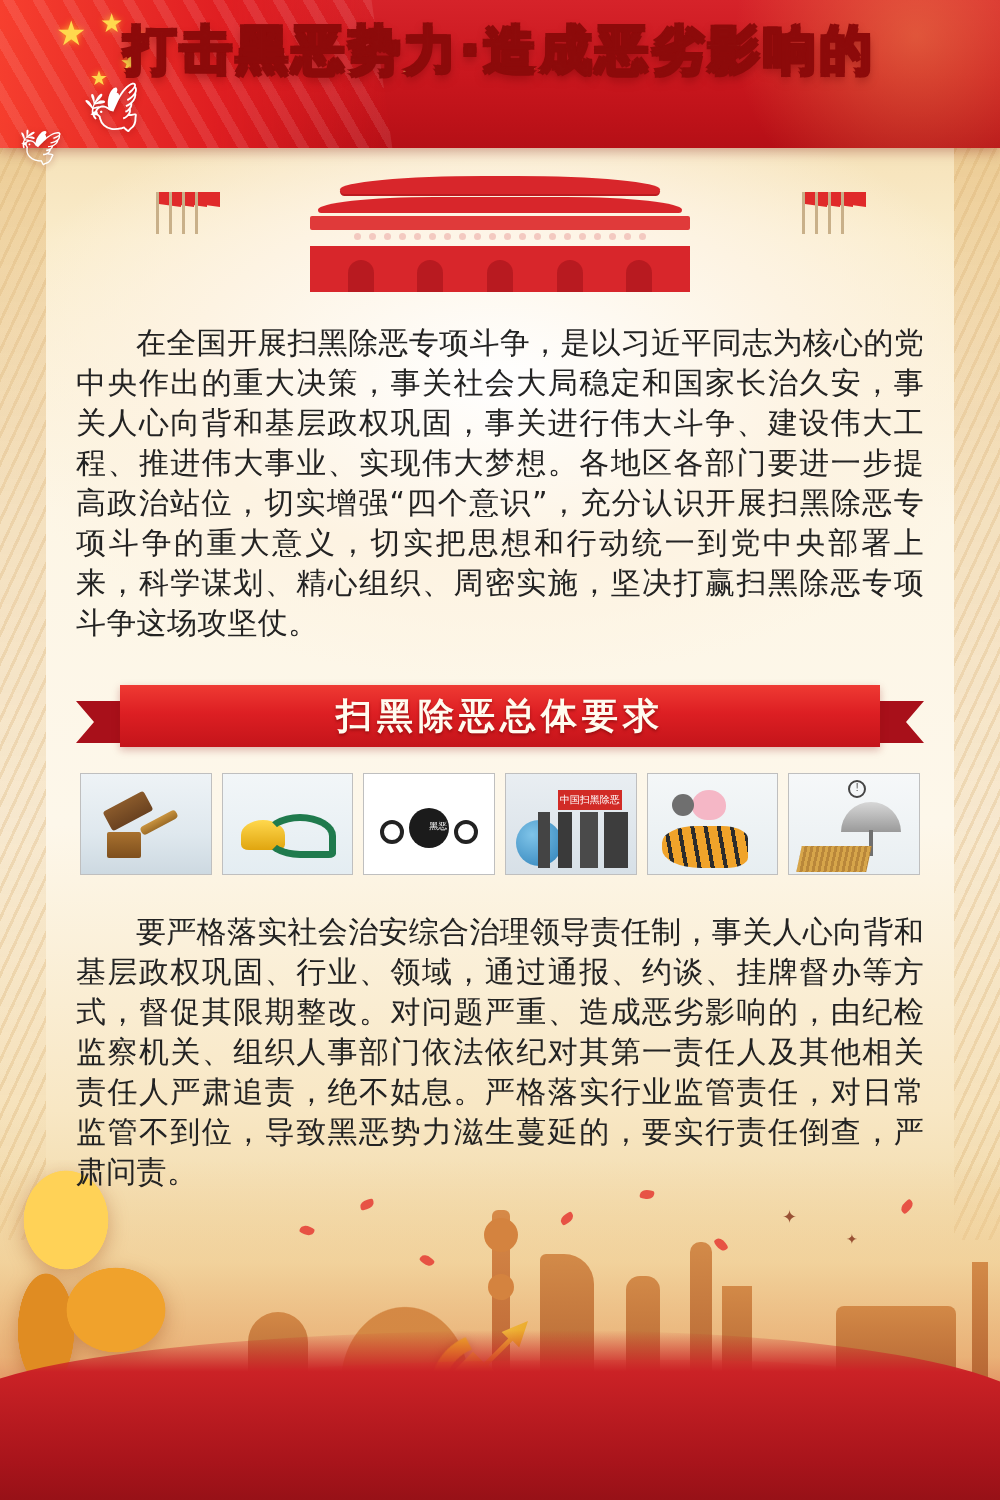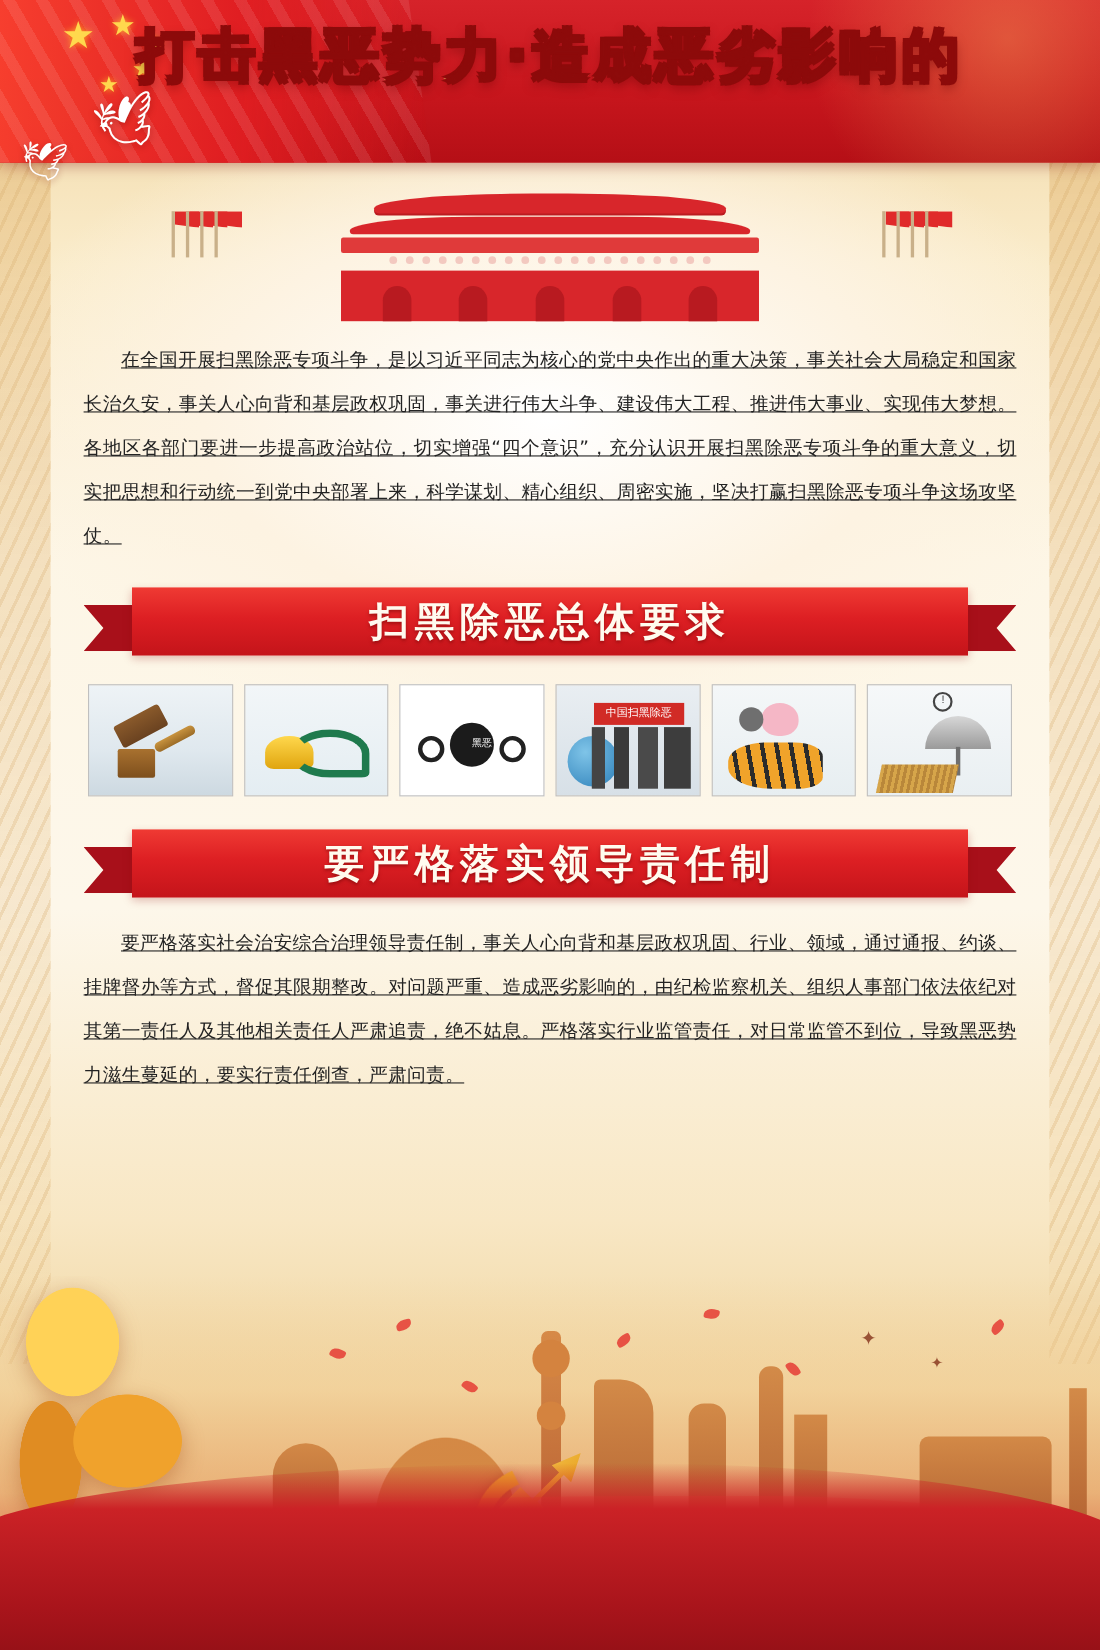--- a/index.html
+++ b/index.html
@@ -248,28 +248,27 @@
   .ribbon.first .band .txt {
     font-size: 33px;
     font-style: italic;
     letter-spacing: 4px;
   }
   .ribbon.first { width: 690px; }
 
   
   .para {
     font-family: "DejaVu Sans", "Liberation Sans", sans-serif;
-    font-size: 17px;
+    font-size: 30px;
     line-height: 40px;
     color: #232323;
     text-align: justify;
-    margin: 22px 40px 0 40px;
+    margin: 37px 40px 0 40px;
     text-indent: 2em;
     letter-spacing: .3px;
-    text-decoration: underline;
   }
 
   
   .cartoons {
     display: flex;
     gap: 10px;
     margin: 26px 44px 0 44px;
   }
   .cartoon {
     flex: 1;
@@ -343,21 +342,21 @@
     left: 10px; bottom: 8px;
   }
   .skyline {
     right: 8px; bottom: 6px;
     width: 90px; height: 56px;
     background:
       linear-gradient(90deg,#444 0 12px, transparent 12px 20px, #3a3a3a 20px 34px, transparent 34px 42px, #4a4a4a 42px 60px, transparent 60px 66px, #3d3d3d 66px 90px);
   }
   .red-banner {
     right: 14px; top: 16px;
-    width: 82px; height: 20px;
+    width: 64px; height: 20px;
     background: #d12b26;
     color: #fff;
     font-size: 10px;
     text-align: center;
     line-height: 20px;
   }
   .tiger {
     left: 14px; bottom: 6px;
     width: 86px; height: 42px;
     background: repeating-linear-gradient(80deg,#f0a32a 0 9px,#2b2b2b 9px 13px);
@@ -580,21 +579,21 @@
             <span></span>
             <span></span>
             <span></span>
         </div>
       </div>
     </div>
 
 
     <p class="para">在全国开展扫黑除恶专项斗争，是以习近平同志为核心的党中央作出的重大决策，事关社会大局稳定和国家长治久安，事关人心向背和基层政权巩固，事关进行伟大斗争、建设伟大工程、推进伟大事业、实现伟大梦想。各地区各部门要进一步提高政治站位，切实增强“四个意识”，充分认识开展扫黑除恶专项斗争的重大意义，切实把思想和行动统一到党中央部署上来，科学谋划、精心组织、周密实施，坚决打赢扫黑除恶专项斗争这场攻坚仗。</p>
 
-    <div class="ribbon" style="margin-top:26px;">
+    <div class="ribbon" style="margin-top:42px;">
       <div class="tail l"></div>
       <div class="tail r"></div>
       <div class="band">
         <div class="txt">扫黑除恶总体要求</div>
       </div>
     </div>
 
 
     <div class="cartoons">
       <div class="cartoon c-bg1">
@@ -623,27 +622,20 @@
         <div class="cart-el fly"></div>
       </div>
       <div class="cartoon c-bg6">
         <div class="cart-el excl">!</div>
         <div class="cart-el umbrella"></div>
         <div class="cart-el umbrella-stick"></div>
         <div class="cart-el broom"></div>
       </div>
     </div>
 
-    <div class="ribbon" style="margin-top:30px;">
-      <div class="tail l"></div>
-      <div class="tail r"></div>
-      <div class="band">
-        <div class="txt">要严格落实领导责任制</div>
-      </div>
-    </div>
 
     <p class="para">要严格落实社会治安综合治理领导责任制，事关人心向背和基层政权巩固、行业、领域，通过通报、约谈、挂牌督办等方式，督促其限期整改。对问题严重、造成恶劣影响的，由纪检监察机关、组织人事部门依法依纪对其第一责任人及其他相关责任人严肃追责，绝不姑息。严格落实行业监管责任，对日常监管不到位，导致黑恶势力滋生蔓延的，要实行责任倒查，严肃问责。</p>
   </div>
 
   <div class="footer">
     <div class="footer-sky"></div>
 
     <div class="silhouette tower" style="left:492px; bottom:120px; height:170px;"></div>
     <div class="pearl-ball" style="left:484px; bottom:248px;"></div>
     <div class="pearl-ball" style="left:488px; bottom:200px; width:26px; height:26px;"></div>

